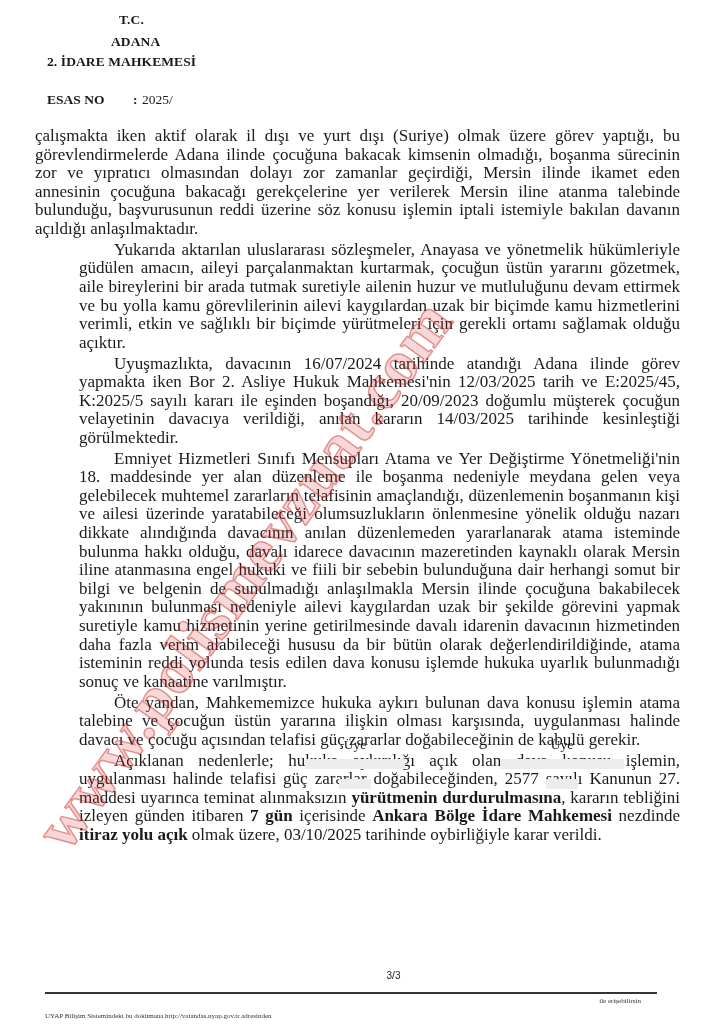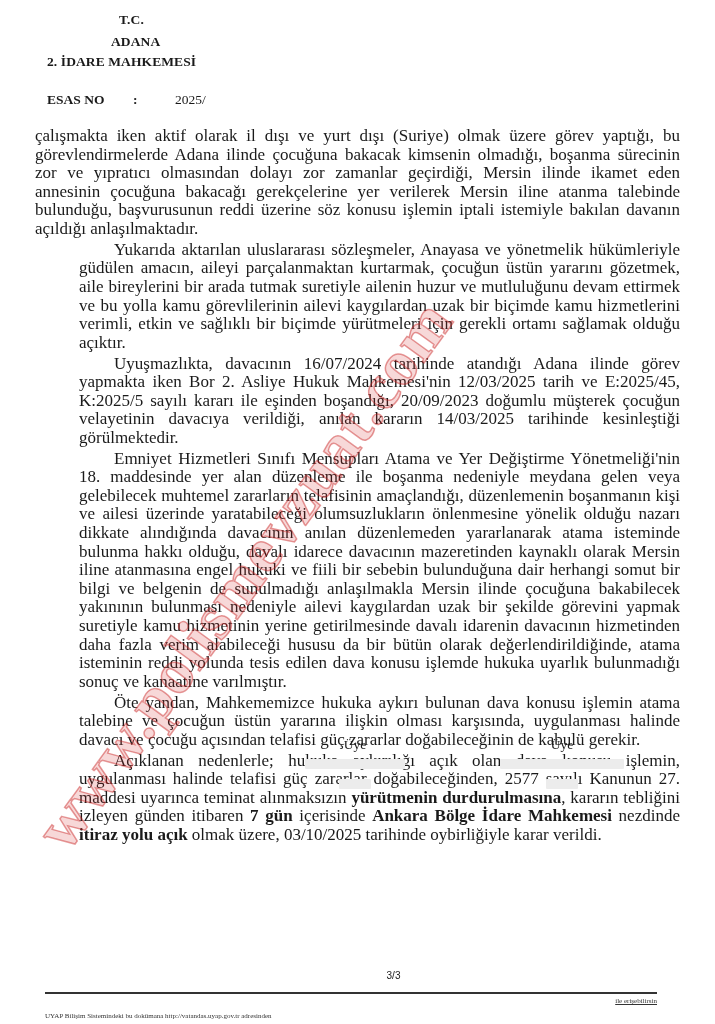--- a/index.html
+++ b/index.html
@@ -8,21 +8,21 @@
       font-family: "Liberation Serif", "DejaVu Serif", serif; color: #1a1a1a;
     }
     .header { position: absolute; left: 0; top: 0; width: 715px; }
     .h-line { position: absolute; font-weight: bold; font-size: 13.5px; letter-spacing: 0.1px; }
     .h-tc { left: 119px; top: 12px; }
     .h-city { left: 99px; top: 34px; margin-left: 12px; }
     .h-court { left: 47px; top: 54px; }
     .esas { position: absolute; left: 47px; top: 92px; font-size: 13.5px; }
     .esas .lbl { font-weight: bold; }
     .esas .colon { position: absolute; left: 86px; font-weight: bold; }
-    .esas .val { position: absolute; left: 128px; white-space: nowrap; }
+    .esas .val { position: absolute; left: 95px; white-space: nowrap; }
 
     .body-text { position: absolute; left: 35px; top: 127px; width: 645px; font-size: 17px; line-height: 18.6px; text-align: justify; }
     .body-text p { margin: 0 0 2.2px 0; text-indent: 0; }
     .body-text p.ind { text-indent: 35px; margin-left: 44px; }
     .body-text b { font-weight: bold; }
 
     .sig-row { position: absolute; top: 737px; left: 0; width: 715px; height: 60px; }
     .sig { position: absolute; text-align: center; font-size: 13.5px; }
     .sig .role { display: block; }
     .sig .bar1 { display: block; margin: 6px auto 0 auto; height: 10px; background: #ececec; border-radius: 1px; }
@@ -30,21 +30,21 @@
     .sig-1 { left: 93px; width: 115px; }
     .sig-1 .bar1 { width: 115px; }
     .sig-2 { left: 305px; width: 100px; }
     .sig-2 .bar1 { width: 100px; }
     .sig-3 { left: 497px; width: 130px; }
     .sig-3 .bar1 { width: 124px; }
 
     .page-num { position: absolute; top: 970px; left: 0; width: 715px; text-align: center; font-family: "Liberation Sans", sans-serif; font-size: 10px; color: #222; margin-left: 36px; }
     .footer-rule { position: absolute; top: 992px; left: 45px; width: 612px; height: 1.5px; background: #333; }
     .footer-left { position: absolute; top: 997px; left: 45px; font-size: 7px; color: #333; margin-top: 15px; }
-    .footer-right { position: absolute; top: 997px; right: 58px; font-size: 7px; color: #333; text-decoration: underline; }
+    .footer-right { position: absolute; top: 997px; right: 74px; font-size: 7px; color: #333; }
 
     .watermark {
       position: absolute; left: 10px; top: 440px; width: 900px;
       transform: rotate(-54deg); transform-origin: 0 0;
       font-family: "Liberation Serif", serif; font-size: 64px; font-weight: bold;
       color: rgba(210, 40, 40, 0.18);
       -webkit-text-stroke: 1.5px rgba(200, 30, 30, 0.45);
       letter-spacing: 1px; white-space: nowrap; pointer-events: none;
       left: 20px; top: 820px;
     }

